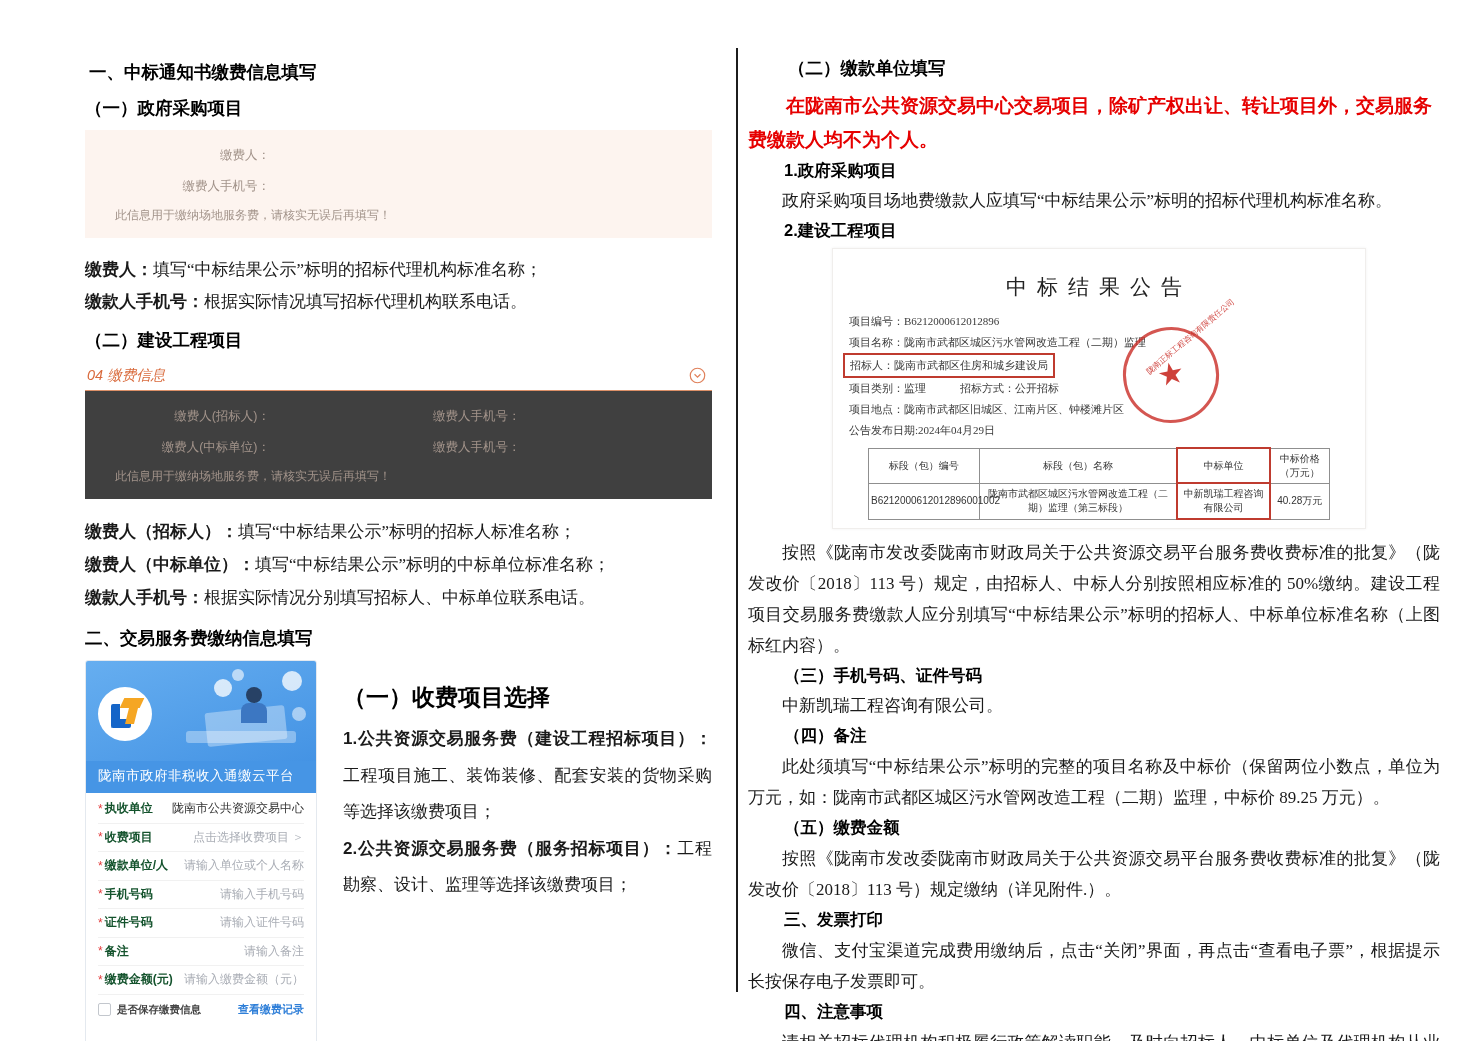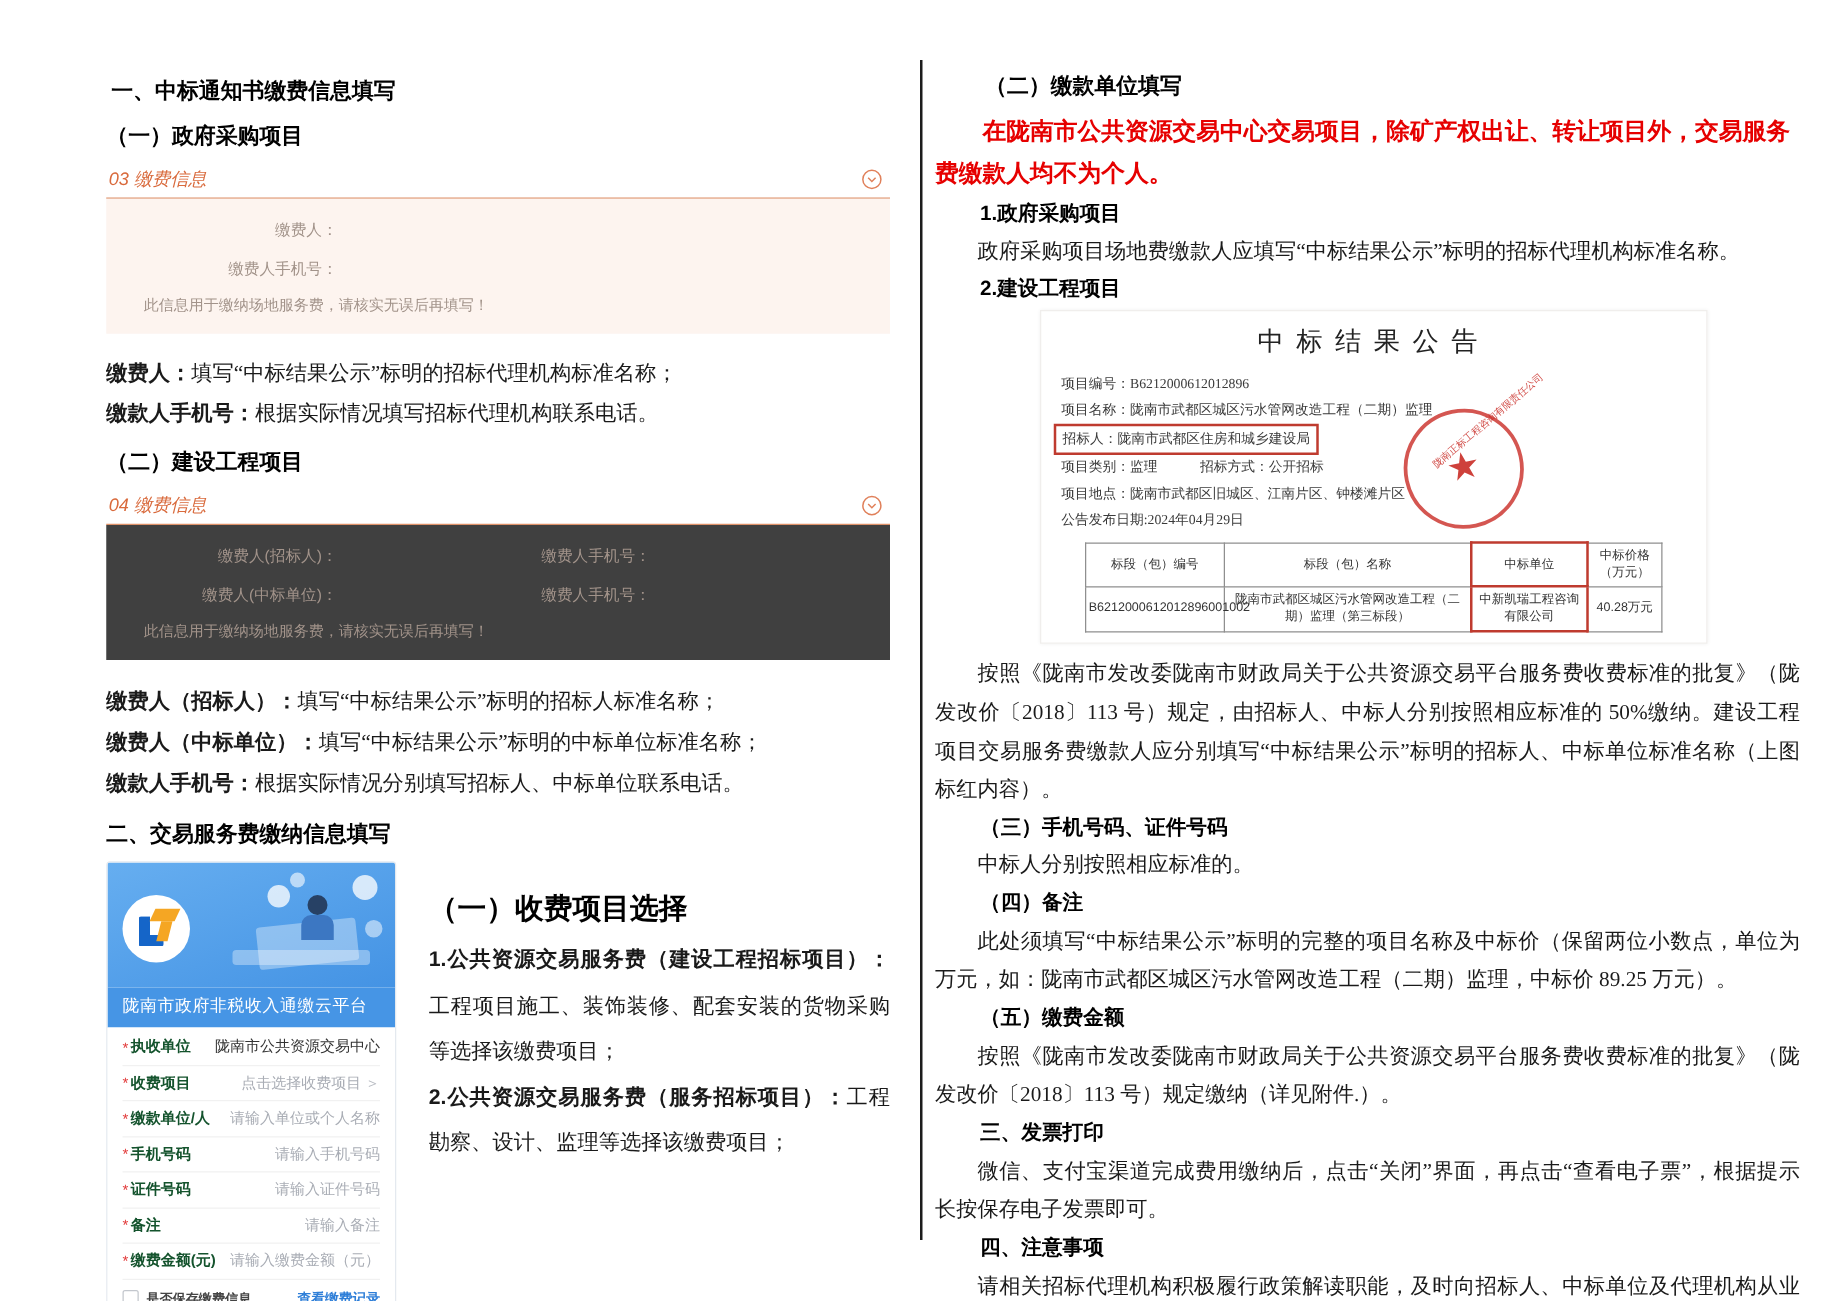--- a/index.html
+++ b/index.html
@@ -77,21 +77,21 @@
   
   .r-h1 { font-size:17.5px; margin:8px 0 8px 40px; }
   .r-red { font-size:19px; font-weight:bold; color:#e60000; line-height:34px; text-indent:2em;
     font-family:"DejaVu Serif","Liberation Serif",serif; margin-bottom:4px; }
   .r-sub { font-size:16.5px; margin:4px 0 4px 36px; }
   .r-p { font-size:17px; line-height:31px; text-indent:2em; text-align:justify; }
   .r-p34 { font-size:17px; line-height:30px; text-indent:2em; text-align:justify; }
 
   
   .notice { position:relative; width:534px; margin:6px 0 8px 84px; background:#fff;
-    border:1px solid #f0eeec; box-shadow:0 0 3px rgba(0,0,0,.06); padding:10px 0 8px 0; }
+    border:1px solid #f0eeec; box-shadow:0 0 3px rgba(0,0,0,.06); padding:24px 0 8px 0; }
   .notice-title { text-align:center; font-size:21px; letter-spacing:10px; color:#222;
     font-family:"Liberation Serif",serif; margin-bottom:10px; }
   .notice-line { font-size:11px; color:#3a3a3a; line-height:21px; margin-left:16px; }
   .boxed-red { display:inline-block; border:2px solid #bf3b2f; padding:0 5px; margin-left:-6px; }
   .nl4 span { margin-right:34px; }
   .seal { position:absolute; left:290px; top:78px; width:96px; height:96px; border-radius:50%;
     border:3px solid rgba(201,44,38,.8); transform:rotate(-12deg); }
   .seal .star { position:absolute; left:50%; top:50%; transform:translate(-50%,-54%); color:rgba(201,44,38,.9);
     font-size:30px; font-family:"DejaVu Sans",sans-serif; }
   .seal .arc { position:absolute; color:rgba(201,44,38,.85); font-size:8px; white-space:nowrap; }
@@ -106,27 +106,20 @@
 </head>
 <body>
 
 <div id="divider"></div>
 
 <div id="left-col">
   <div class="heading l-h1">一、中标通知书缴费信息填写</div>
   <div class="heading l-sub">（一）政府采购项目</div>
 
   <div class="webform">
-    <div class="webform-head">
-      <span class="webform-title">03 缴费信息</span>
-      <svg class="collapse-icon" viewBox="0 0 20 20">
-        <circle cx="10" cy="10" r="8.5" fill="none" stroke="#e0805a" stroke-width="1.4"></circle>
-        <path d="M6.5 8.5 L10 12 L13.5 8.5" fill="none" stroke="#e0805a" stroke-width="1.4"></path>
-      </svg>
-    </div>
     <div class="webform-body bg-pink">
       <div class="webform-row"><span class="lab">缴费人：</span></div>
       <div class="webform-row"><span class="lab">缴费人手机号：</span></div>
       <div class="webform-note">此信息用于缴纳场地服务费，请核实无误后再填写！</div>
     </div>
   </div>
 
   <p class="l-p"><b>缴费人：</b><span>填写“中标结果公示”标明的招标代理机构标准名称；</span></p>
   <p class="l-p"><b>缴款人手机号：</b><span>根据实际情况填写招标代理机构联系电话。</span></p>
 
@@ -266,21 +259,21 @@
         <td>陇南市武都区城区污水管网改造工程（二期）监理（第三标段）</td>
         <td class="red-col">中新凯瑞工程咨询有限公司</td>
         <td>40.28万元</td>
       </tr>
     </tbody>
       </table>
   </div>
 
   <p class="r-p">按照《陇南市发改委陇南市财政局关于公共资源交易平台服务费收费标准的批复》（陇发改价〔2018〕113 号）规定，由招标人、中标人分别按照相应标准的 50%缴纳。建设工程项目交易服务费缴款人应分别填写“中标结果公示”标明的招标人、中标单位标准名称（上图标红内容）。</p>
   <div class="heading r-sub">（三）手机号码、证件号码</div>
-  <p class="r-p34">中标人分别按照相应标准的。</p>
+  <p class="r-p34">中新凯瑞工程咨询有限公司。</p>
   <div class="heading r-sub">（四）备注</div>
   <p class="r-p">此处须填写“中标结果公示”标明的完整的项目名称及中标价（保留两位小数点，单位为万元，如：陇南市武都区城区污水管网改造工程（二期）监理，中标价 89.25 万元）。</p>
   <div class="heading r-sub">（五）缴费金额</div>
   <p class="r-p">按照《陇南市发改委陇南市财政局关于公共资源交易平台服务费收费标准的批复》（陇发改价〔2018〕113 号）规定缴纳（详见附件.）。</p>
   <div class="heading r-sub">三、发票打印</div>
   <p class="r-p">微信、支付宝渠道完成费用缴纳后，点击“关闭”界面，再点击“查看电子票”，根据提示长按保存电子发票即可。</p>
   <div class="heading r-sub">四、注意事项</div>
   <p class="r-p">请相关招标代理机构积极履行政策解读职能，及时向招标人、中标单位及代理机构从业人员讲解本操作指南；同时在交易服务费发票上传环节做好信息查验工作，信息有误发票请勿上传，以免造成流程回退，影响中标通知书办理进度。</p>
 </div>
 

